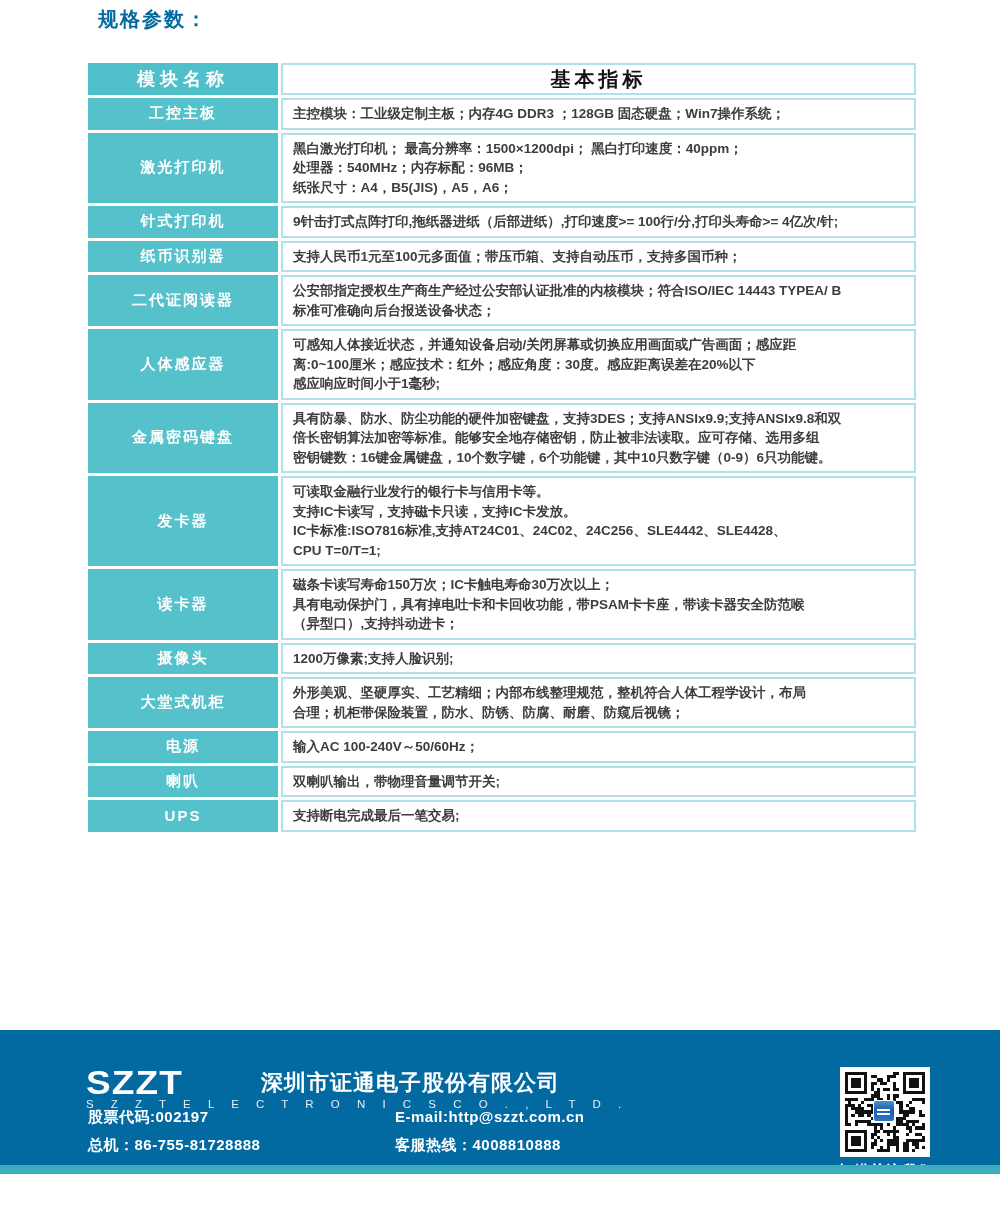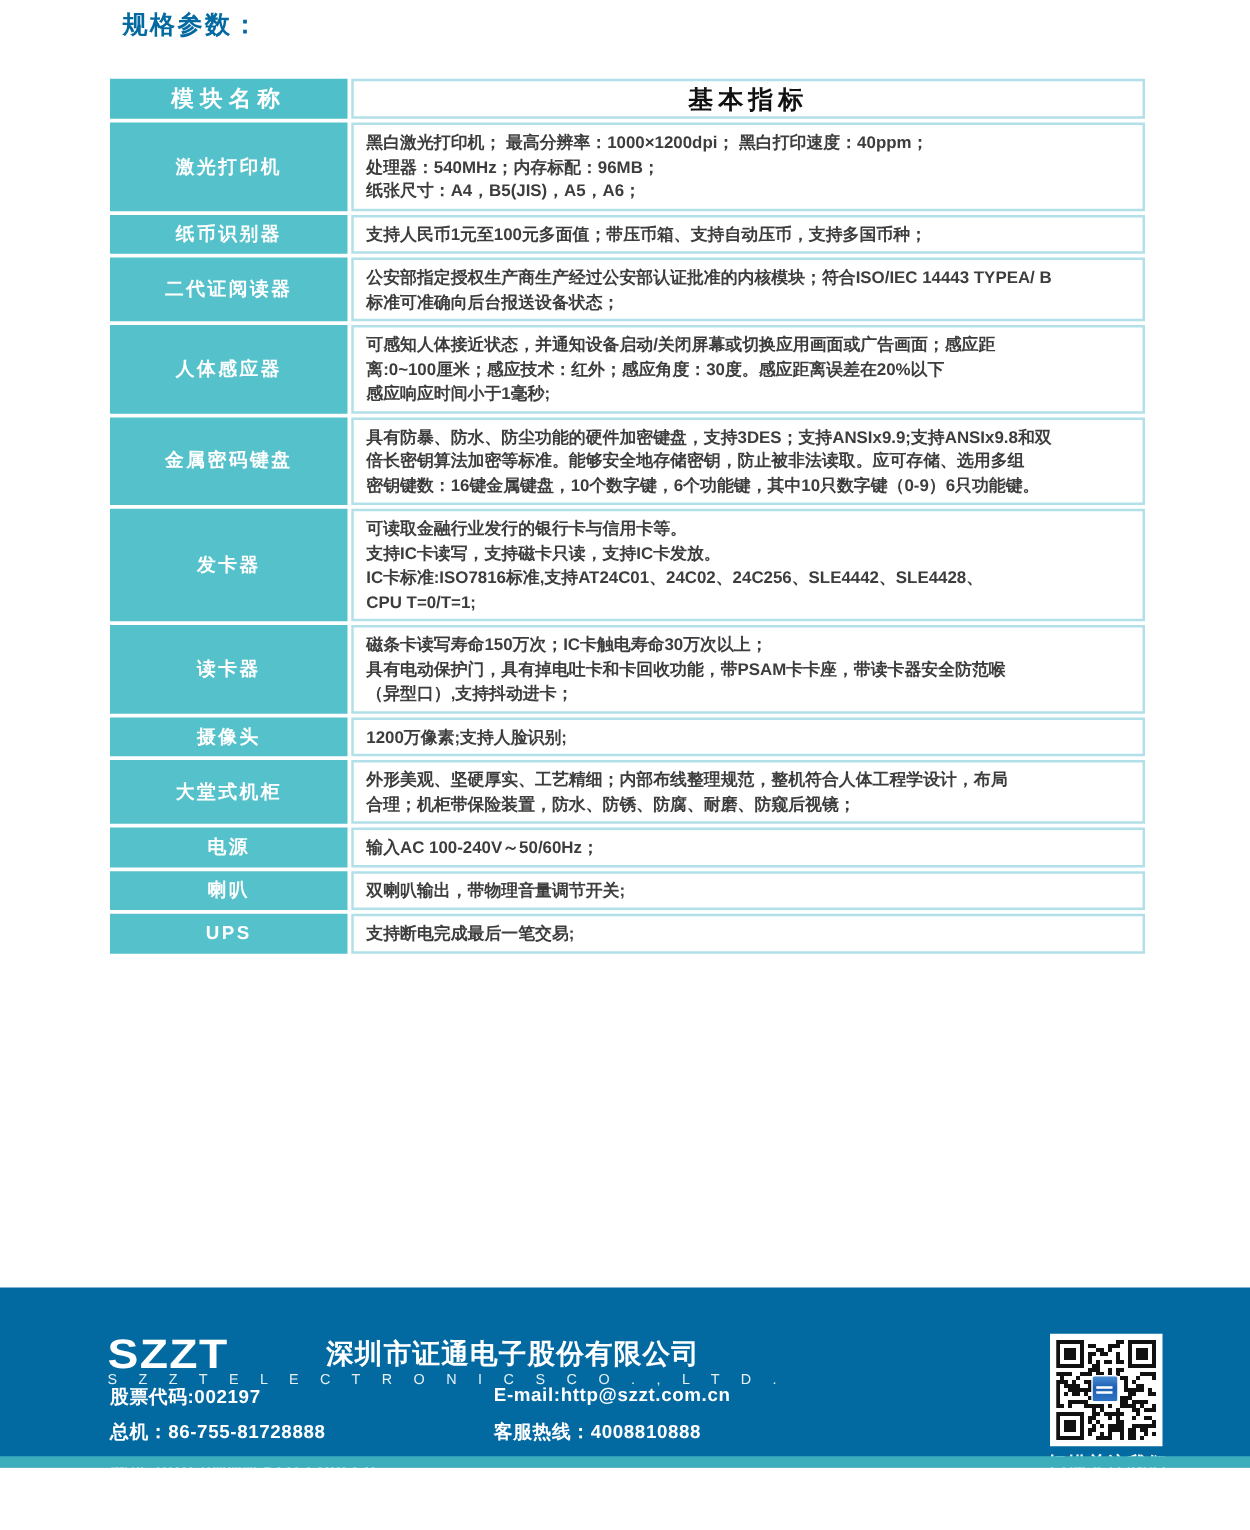--- a/index.html
+++ b/index.html
@@ -100,24 +100,32 @@
       <col>
     </colgroup>
   <thead>
     <tr>
       <th class="mod-h">模块名称</th>
       <th class="spec-h">基本指标</th>
     </tr>
   </thead>
   <tbody>
       <tr>
+        <td class="mod">工控主板</td>
+        <td class="spec">主控模块：工业级定制主板；内存4G DDR3 ；128GB 固态硬盘；Win7操作系统；</td>
+      </tr>
+      <tr>
         <td class="mod">激光打印机</td>
-        <td class="spec">黑白激光打印机；  最高分辨率：1000×1200dpi；  黑白打印速度：40ppm；
+        <td class="spec">黑白激光打印机；  最高分辨率：1500×1200dpi；  黑白打印速度：40ppm；
 处理器：540MHz；内存标配：96MB；
 纸张尺寸：A4，B5(JIS)，A5，A6；</td>
+      </tr>
+      <tr>
+        <td class="mod">针式打印机</td>
+        <td class="spec">9针击打式点阵打印,拖纸器进纸（后部进纸）,打印速度&gt;= 100行/分,打印头寿命&gt;= 4亿次/针;</td>
       </tr>
       <tr>
         <td class="mod">纸币识别器</td>
         <td class="spec">支持人民币1元至100元多面值；带压币箱、支持自动压币，支持多国币种；</td>
       </tr>
       <tr>
         <td class="mod">二代证阅读器</td>
         <td class="spec">公安部指定授权生产商生产经过公安部认证批准的内核模块；符合ISO/IEC 14443 TYPEA/ B
 标准可准确向后台报送设备状态；</td>
       </tr>

